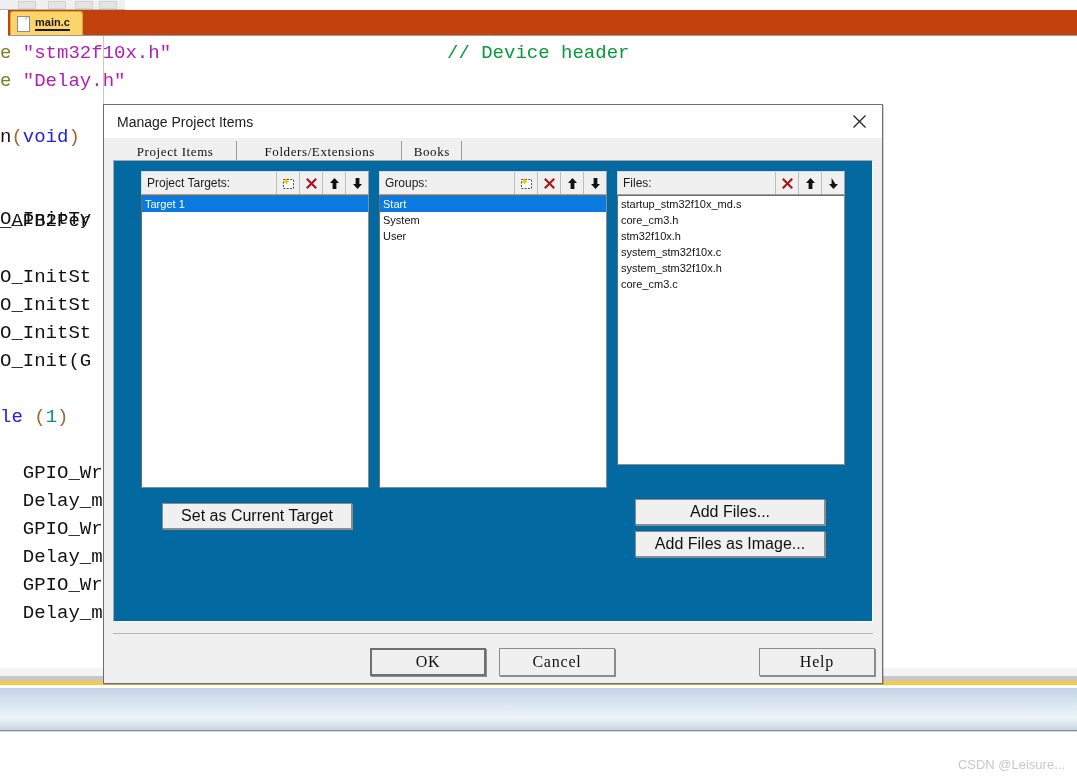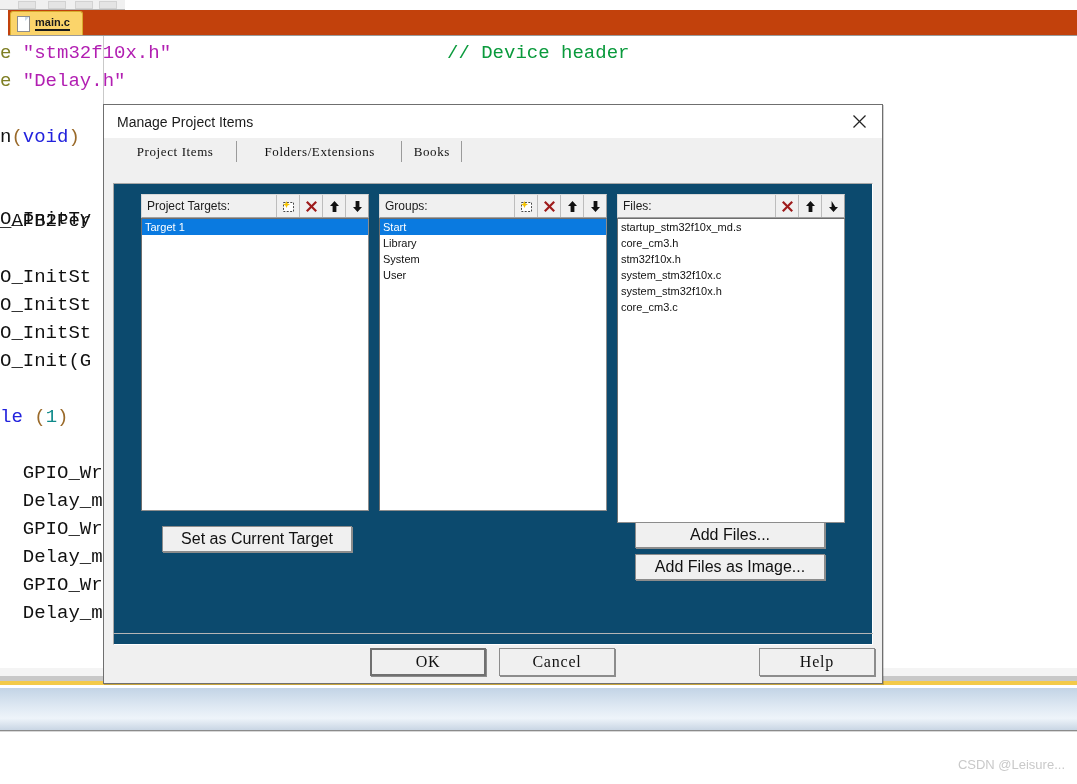--- a/index.html
+++ b/index.html
@@ -148,22 +148,22 @@
     border-bottom:1px solid #f0f0f0;
     font-weight:normal;
   }
   #tab-underline {
     position:absolute; left:0; top:57px; width:778px; height:1px;
     background:#f0f0f0;
   }
 
   
   #inner-panel {
-    position:absolute; left:9px; top:78px; width:760px; height:462px;
-    background:#0c4a6e;
+    position:absolute; left:9px; top:55px; width:760px; height:462px;
+    background:#0369a1;
     border:1px solid #a8a8a8;
     border-bottom-color:#ffffff; border-right-color:#ffffff;
     box-sizing:border-box;
   }
 
   
   .col-head {
     position:absolute; height:24px;
     background:#f0f0f0;
     border:1px solid #a0a0a0;
@@ -351,21 +351,20 @@
         </span>
         <span class="tool-btn">
           <svg width="15" height="15" viewBox="0 0 15 15">
             <path d="M7.5 13 L3 8 L5.6 8 L5.6 2 L9.4 2 L9.4 8 L12 8 Z" fill="#111111"></path>
           </svg>
         </span>
       </span>
     </div>
     <div class="listbox" id="list-groups" style="left:265px; top:34px; width:228px; height:293px;">
         <div class="list-item selected">Start</div>
-        <div class="list-item">Library</div>
         <div class="list-item">System</div>
         <div class="list-item">User</div>
       </div>
 
     <div class="col-head" style="left:503px; top:10px; width:228px;">
       <span class="lbl">Files:</span>
       <span class="tools">
         <span class="tool-btn">
           <svg width="15" height="15" viewBox="0 0 15 15">
             <line x1="2.8" y1="2.8" x2="12.2" y2="12.2" stroke="#9e1b1b" stroke-width="2.2"></line>
@@ -377,21 +376,21 @@
             <path d="M7.5 2 L12 7 L9.4 7 L9.4 13 L5.6 13 L5.6 7 L3 7 Z" fill="#111111"></path>
           </svg>
         </span>
         <span class="tool-btn">
           <svg width="15" height="15" viewBox="0 0 15 15">
             <path d="M7.5 13 L3 8 L5.6 8 L5.6 2 L9.4 8 L12 8 Z" fill="#111111"></path>
           </svg>
         </span>
       </span>
     </div>
-    <div class="listbox" id="list-files" style="left:503px; top:34px; width:228px; height:305px;">
+    <div class="listbox" id="list-files" style="left:503px; top:34px; width:228px; height:270px;">
         <div class="list-item">startup_stm32f10x_md.s</div>
         <div class="list-item">core_cm3.h</div>
         <div class="list-item">stm32f10x.h</div>
         <div class="list-item">system_stm32f10x.c</div>
         <div class="list-item">system_stm32f10x.h</div>
         <div class="list-item">core_cm3.c</div>
       </div>
 
     <div class="btn" style="left:48px; top:342px; width:190px; height:26px;">Set as Current Target</div>
     <div class="btn" style="left:521px; top:338px; width:190px; height:26px;">Add Files...</div>

